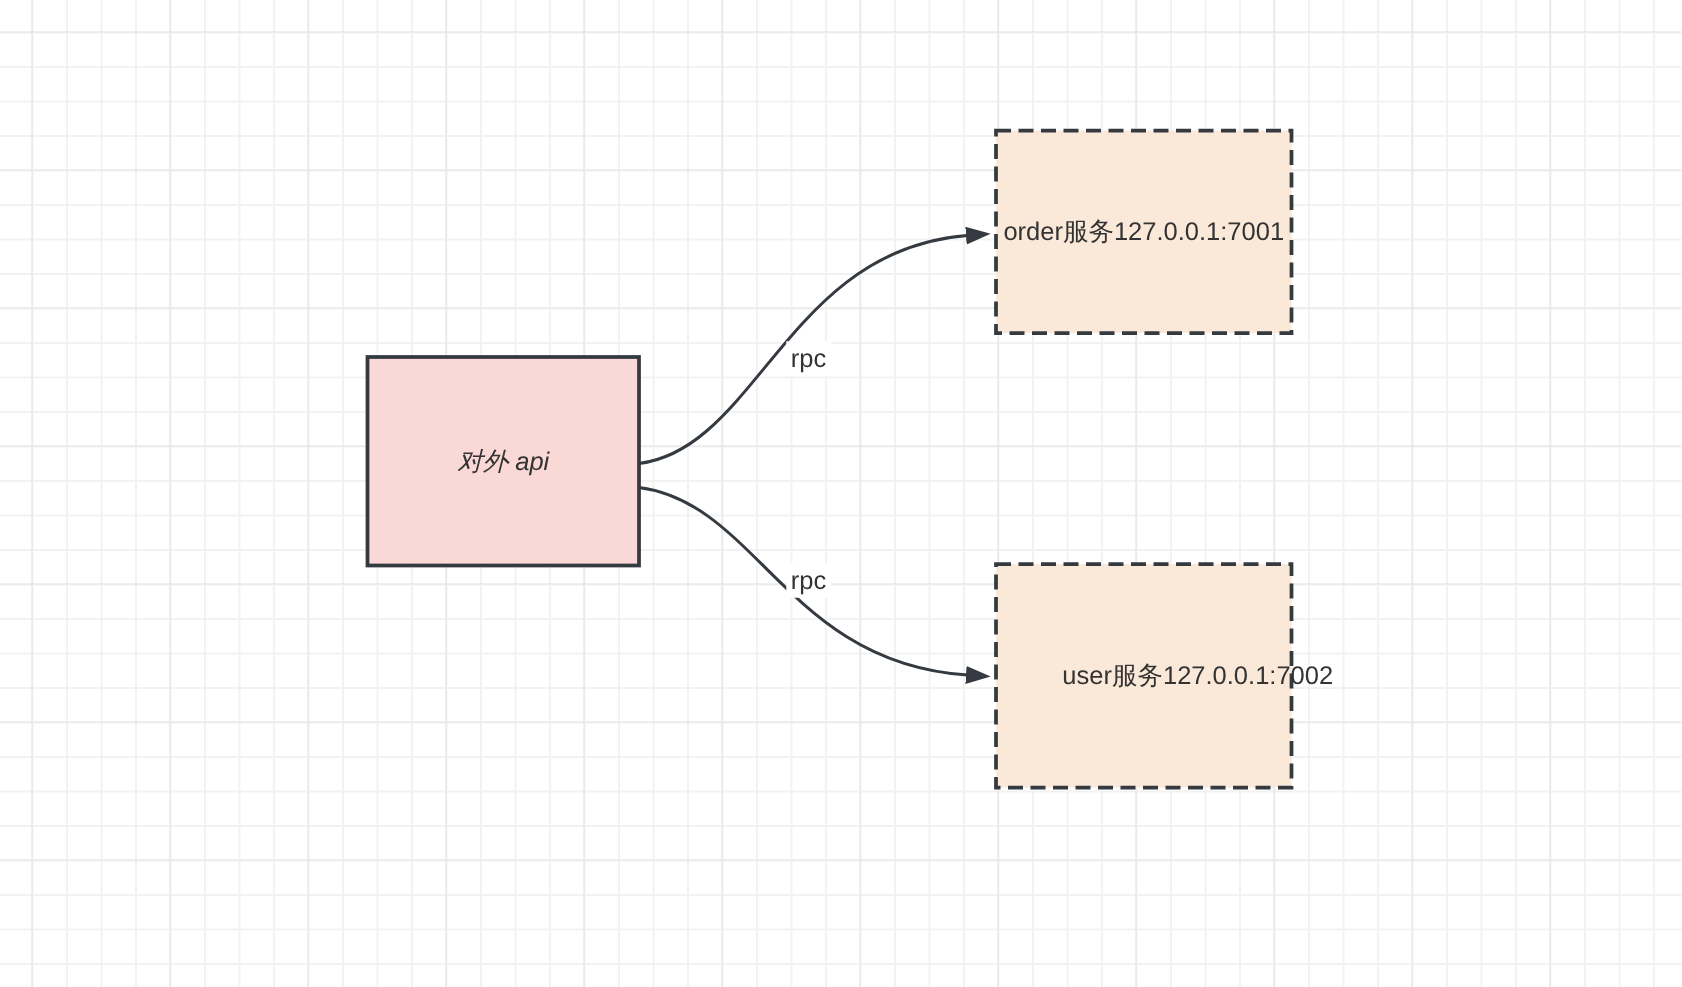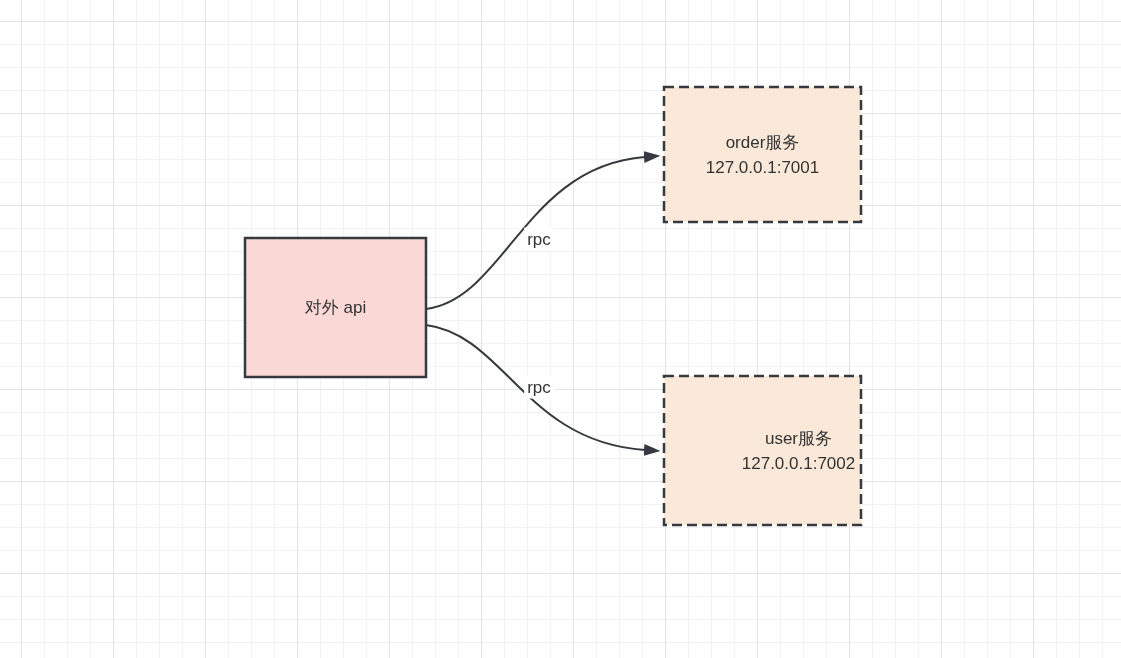--- a/index.html
+++ b/index.html
@@ -52,30 +52,30 @@
   }
   .arrowhead {
     fill: var(--edge, #343a40);
     stroke: none;
   }
 
   
   .node-label {
     position: absolute;
     display: flex;
-    flex-direction: column;
+    flex-direction: row;
     align-items: center;
     justify-content: center;
     text-align: center;
     color: var(--text, #333333);
     font-size: 17px;
     line-height: 25px;
     pointer-events: none;
   }
-  .api-label   { left: 245px; top: 238px; width: 181px; height: 139px; }
+  .api-label   { left: 245px; top: 238px; width: 181px; height: 139px; font-style: italic; }
   .order-label { left: 664px; top:  87px; width: 197px; height: 135px; }
   .user-label  { left: 664px; top: 376px; width: 197px; height: 149px; padding-left: 36px; }
 
   .edge-label {
     position: absolute;
     transform: translate(-50%, -50%);
     background: var(--canvas-bg, #ffffff);
     color: var(--text, #333333);
     font-size: 17px;
     line-height: 21px;

